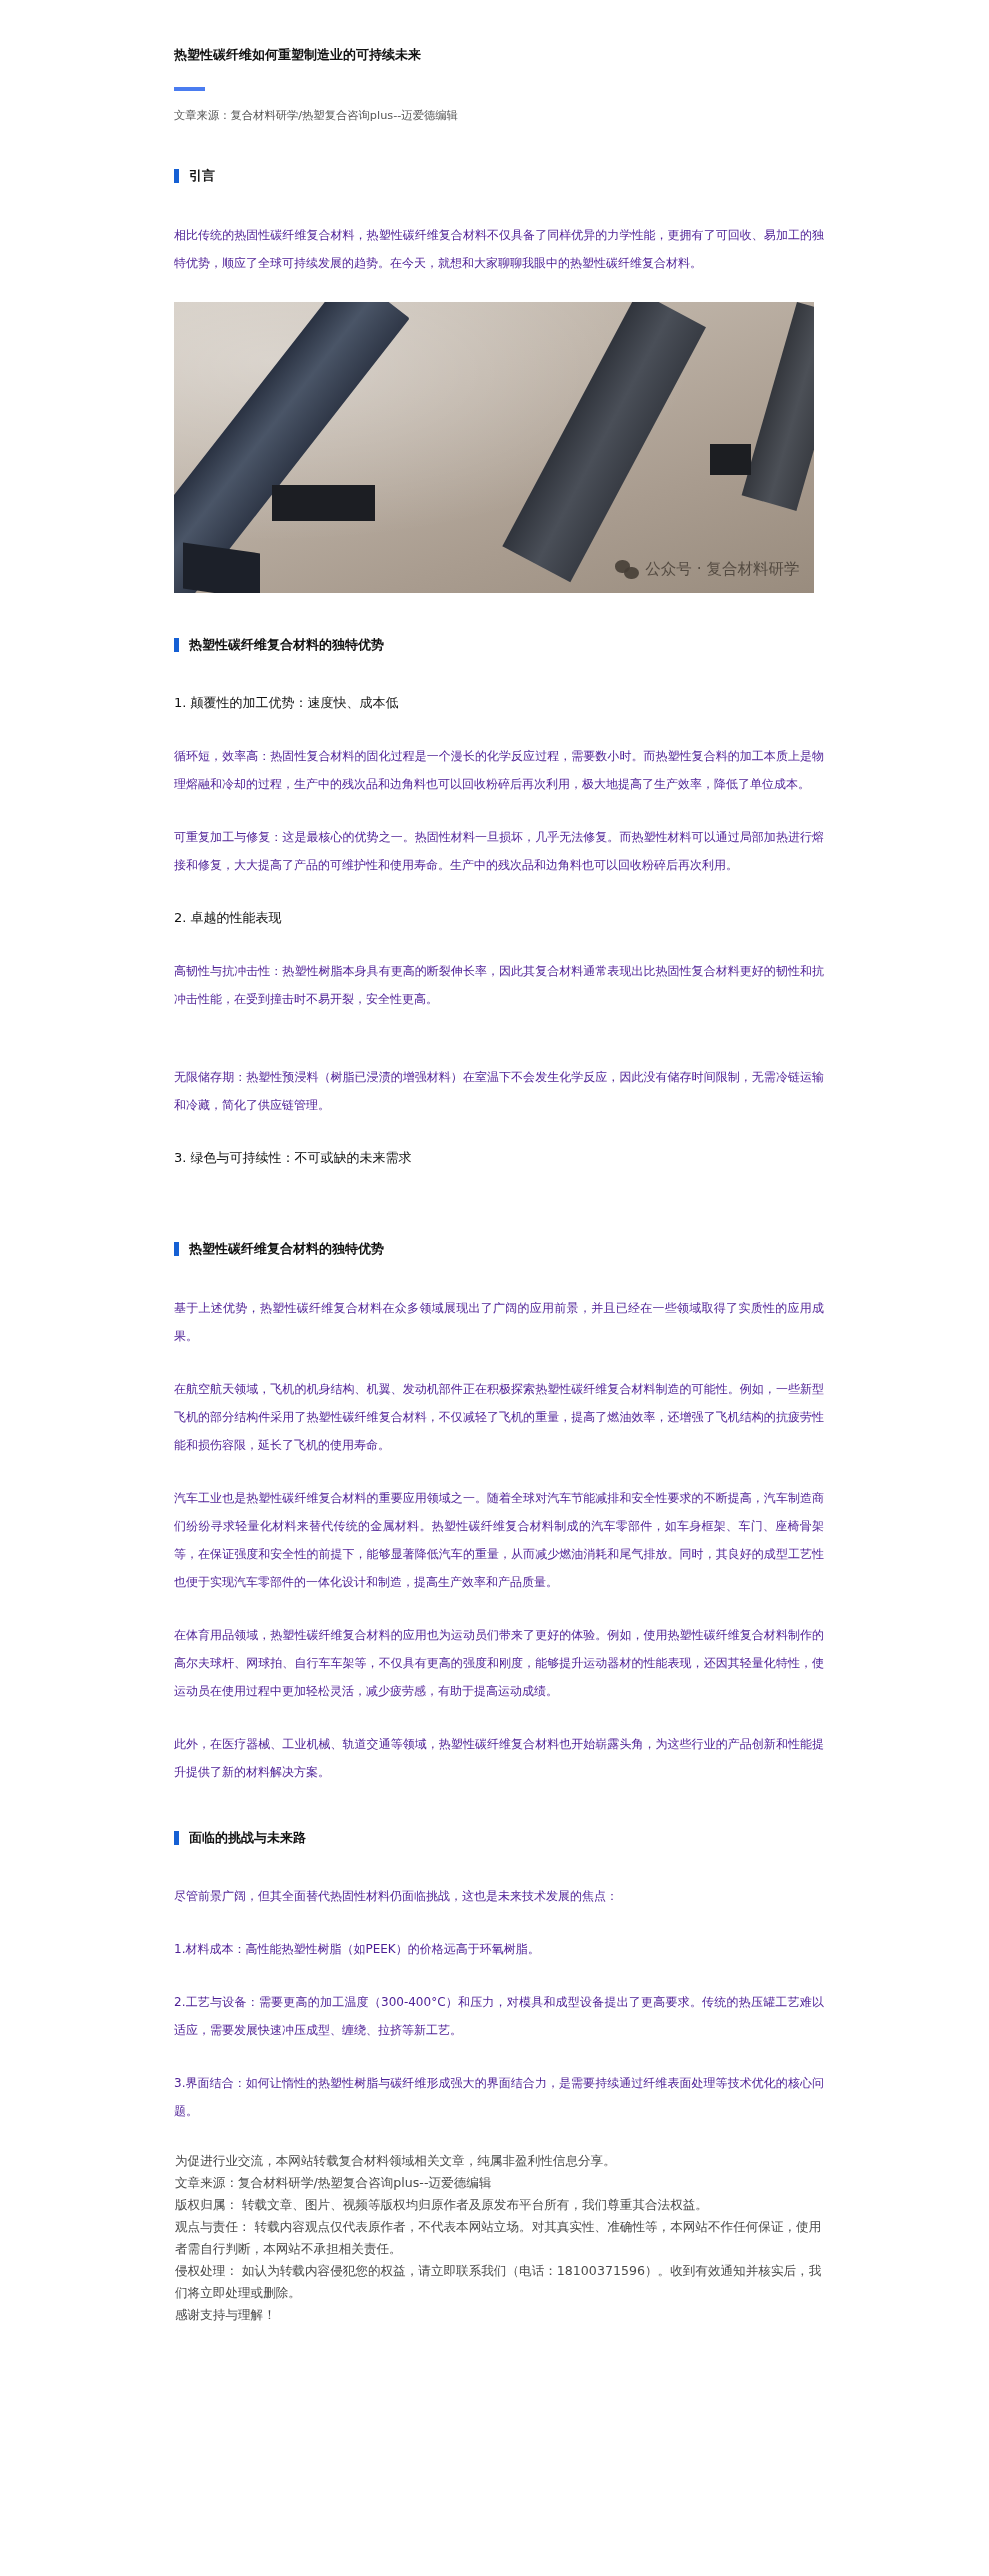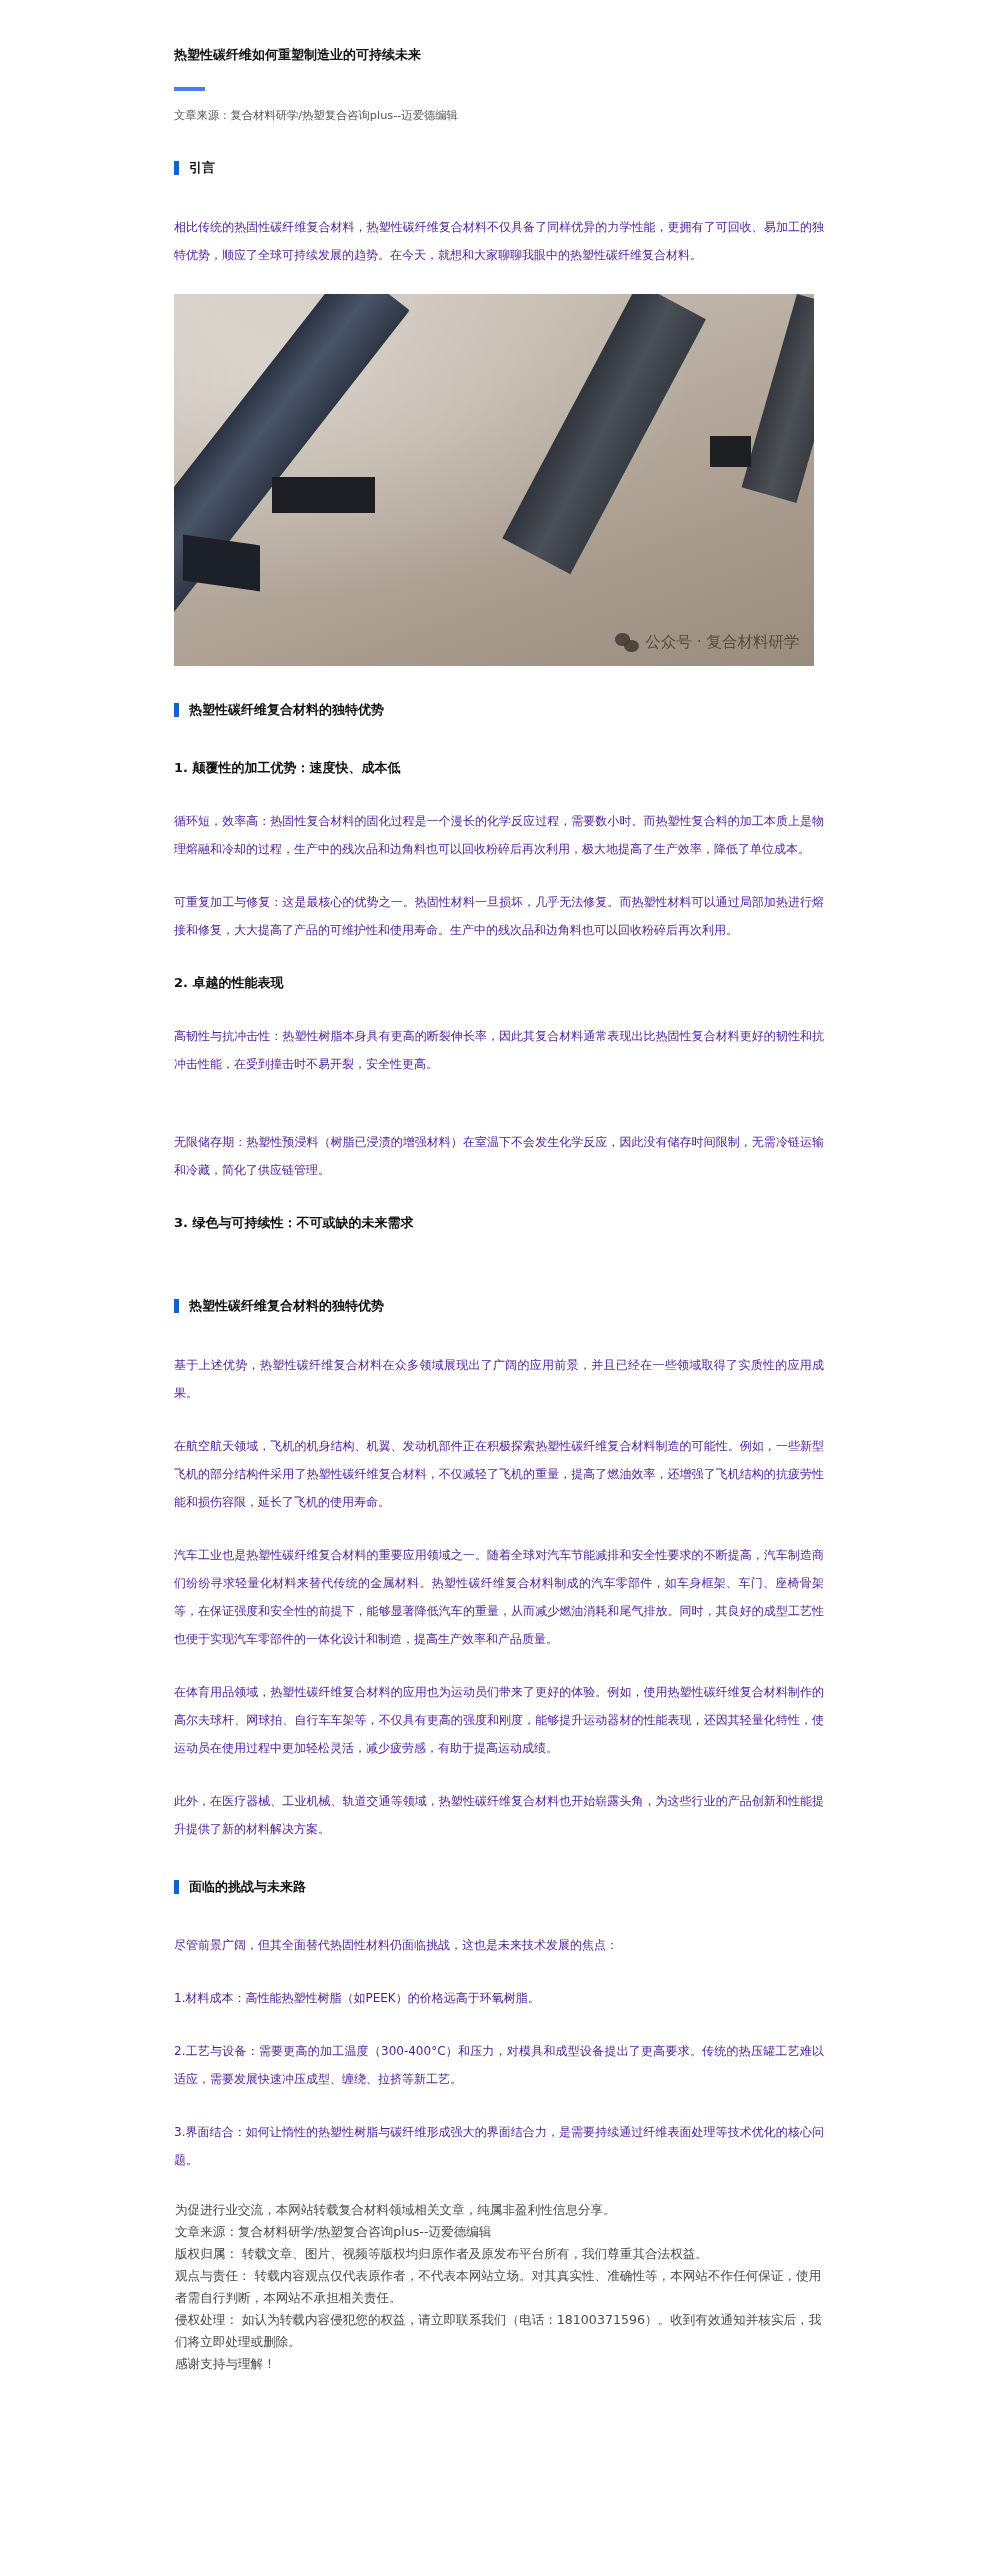--- a/index.html
+++ b/index.html
@@ -52,48 +52,49 @@
     left: 0;
     width: 650px;
   }
   .sec-heading {
     display: flex;
     align-items: center;
     height: 18.5px;
     font-size: 13px;
     font-weight: bold;
     color: #111111;
+    margin-top: 8px;
   }
   .sec-heading .marker {
     display: inline-block;
     width: 5.2px;
     height: 14.4px;
     background: #1560d4;
     margin-right: 9.8px;
   }
   .sub-heading {
     font-size: 13px;
     line-height: 28px;
     color: #111111;
-    font-weight: bold;
+    font-weight: normal;
   }
   .para {
     font-size: 12px;
     line-height: 28px;
     color: #4c1d95;
     text-align: justify;
     text-justify: inter-character;
     word-break: break-all;
   }
   .gap-m { height: 25px; }
   .gap-l { height: 35px; }
 
   .figure {
     width: 640px;
-    height: 372px;
+    height: 291px;
     position: relative;
     overflow: hidden;
     background: linear-gradient(160deg, #cfc7bd 0%, #bdb2a6 35%, #a99c8f 70%, #998c7e 100%);
   }
   .figure .sheen {
     position: absolute; inset: 0;
     background: radial-gradient(ellipse at 15% 20%, rgba(255,255,255,0.35), rgba(255,255,255,0) 55%);
   }
   .bar-shape {
     position: absolute;

